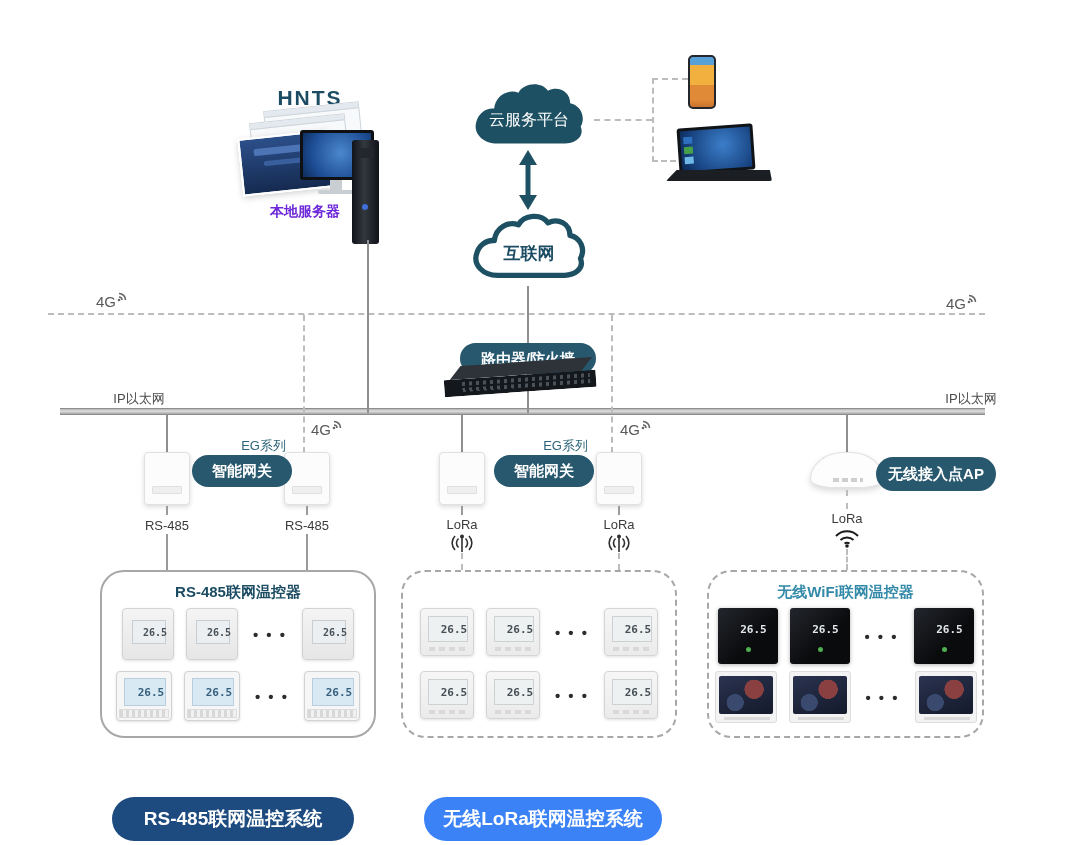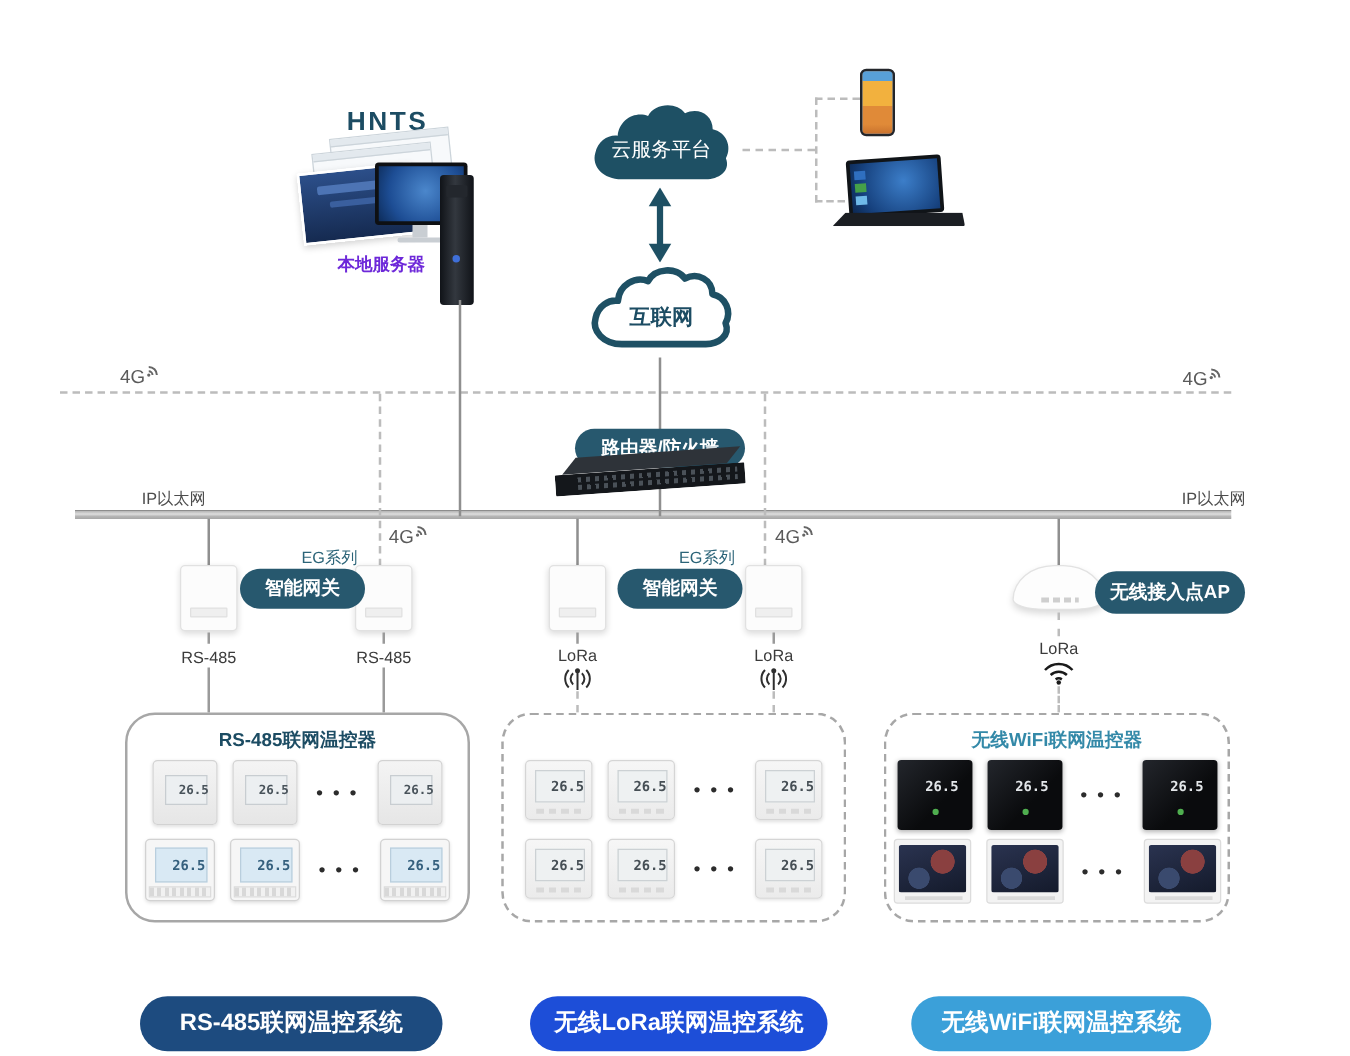--- a/index.html
+++ b/index.html
@@ -156,21 +156,21 @@
   .tsE { width:62px; height:52px; background:#f3f3f3; border:1px solid #dcdcdc; border-radius:3px; padding:4px 3px 8px; }
   .tsE .touch { width:100%; height:100%; background:radial-gradient(circle at 65% 35%,#8a4040 0 22%,transparent 23%),
                 radial-gradient(circle at 30% 70%,#3a4a6e 0 18%,transparent 19%),
                 linear-gradient(160deg,#2a3350,#141a2b); border-radius:2px; }
   .tsE::after { content:""; position:absolute; left:8px; bottom:2px; width:46px; height:3px; background:#dadada; }
 
   
   .sys-btn { position:absolute; top:754px; height:44px; border-radius:22px; color:#ffffff; font-size:19px; font-weight:700;
              line-height:44px; text-align:center; border:none; cursor:pointer; font-family:inherit;margin-top:43px; }
   .btn-rs485 { left:112px; width:242px; background:#1d4b7f; }
-  .btn-lora  { left:424px; width:238px; background:#1d4ed8; }
+  .btn-lora  { left:424px; width:238px; background:#3b82f6; }
   .btn-wifi  { left:729px; width:240px; background:#3ba0d9; }
 
   svg { display:block; }
 </style>
 </head>
 <body>
 
 <div id="canvas">
 
 
@@ -455,15 +455,14 @@
         </div>
       <span class="dots">• • •</span>
       <div class="ts tsE">
           <div class="touch"></div>
         </div>
     </div>
   </div>
 
   <button class="sys-btn btn-rs485">RS-485联网温控系统</button>
   <button class="sys-btn btn-lora">无线LoRa联网温控系统</button>
-  <button class="sys-btn btn-wifi">无线WiFi联网温控系统</button>
 
 </div>
 
 </body></html>

